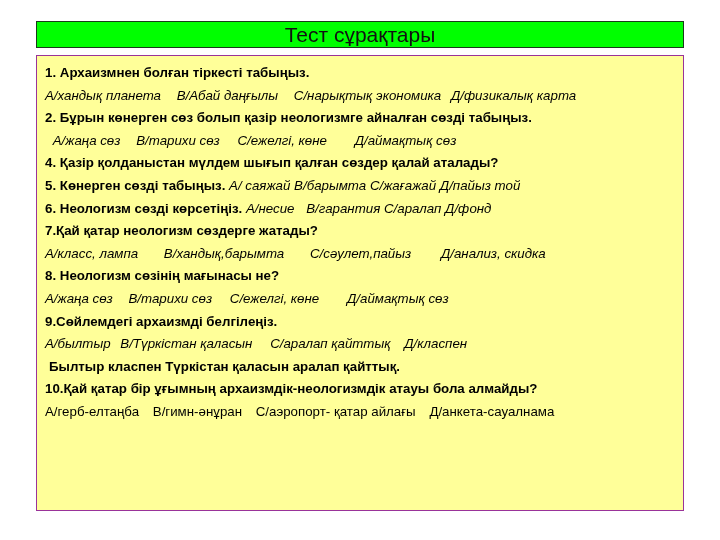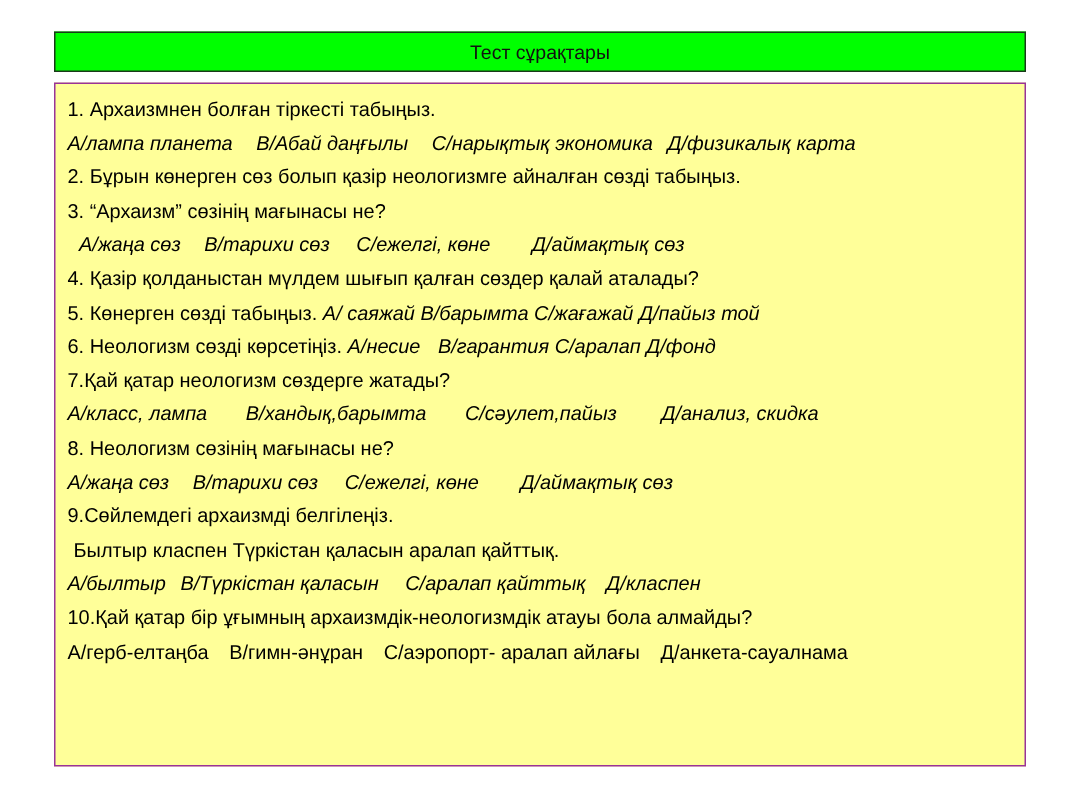--- a/index.html
+++ b/index.html
@@ -22,21 +22,21 @@
       height: 27px;
       box-sizing: border-box;
       background: #00ff00;
       border: 1.5px solid #1a3a1a;
       display: flex;
       align-items: center;
       justify-content: center;
     }
     .title-text {
       font-family: "Liberation Sans", sans-serif;
-      font-size: 13px;
+      font-size: 21px;
       color: #111;
       letter-spacing: 0px;
     }
     .content-box {
       position: absolute;
       left: 36px;
       top: 55px;
       width: 648px;
       height: 456px;
       box-sizing: border-box;
@@ -46,50 +46,49 @@
     }
     .line {
       height: 21px;
       line-height: 21px;
       font-size: 13.3px;
       color: #000;
       white-space: nowrap;
       margin-bottom: 1.6px;
     }
     .q {
-      font-weight: normal;
+      font-weight: bold;
     }
     .opt {
       font-style: italic;
     }
     .plain {
       font-style: normal;
     }
     .gap { display: inline-block; }
   </style>
 </head>
 <body>
 
 <div class="title-bar">
   <span class="title-text">Тест сұрақтары</span>
 </div>
 
 <div class="content-box">
 
   <div class="line q">1. Архаизмнен болған тіркесті табыңыз.</div>
   <div class="line opt">
-    <span>А/лампа планета</span><span class="gap" style="width:12px"></span>
+    <span>А/хандық планета</span><span class="gap" style="width:12px"></span>
     <span>В/Абай даңғылы</span><span class="gap" style="width:12px"></span>
     <span>С/нарықтық экономика</span><span class="gap" style="width:6px"></span>
     <span>Д/физикалық карта</span>
   </div>
 
   <div class="line q">2. Бұрын көнерген сөз болып қазір неологизмге айналған сөзді табыңыз.</div>
 
-  <div class="line q">3. “Архаизм” сөзінің мағынасы не?</div>
   <div class="line opt">
     <span class="gap" style="width:4px"></span>
     <span>А/жаңа сөз</span><span class="gap" style="width:12px"></span>
     <span>В/тарихи сөз</span><span class="gap" style="width:14px"></span>
     <span>С/ежелгі, көне</span><span class="gap" style="width:24px"></span>
     <span>Д/аймақтық сөз</span>
   </div>
 
   <div class="line q">4. Қазір қолданыстан мүлдем шығып қалған сөздер қалай аталады?</div>
 
@@ -119,31 +118,31 @@
 
   <div class="line q">8. Неологизм сөзінің мағынасы не?</div>
   <div class="line opt">
     <span>А/жаңа сөз</span><span class="gap" style="width:12px"></span>
     <span>В/тарихи сөз</span><span class="gap" style="width:14px"></span>
     <span>С/ежелгі, көне</span><span class="gap" style="width:24px"></span>
     <span>Д/аймақтық сөз</span>
   </div>
 
   <div class="line q">9.Сөйлемдегі архаизмді белгілеңіз.</div>
-  <div class="line q">
-    <span class="gap" style="width:4px"></span><span>Былтыр класпен Түркістан қаласын аралап қайттық.</span>
-  </div>
   <div class="line opt">
     <span>А/былтыр</span><span class="gap" style="width:6px"></span>
     <span>В/Түркістан қаласын</span><span class="gap" style="width:14px"></span>
     <span>С/аралап қайттық</span><span class="gap" style="width:10px"></span>
     <span>Д/класпен</span>
   </div>
+  <div class="line q">
+    <span class="gap" style="width:4px"></span><span>Былтыр класпен Түркістан қаласын аралап қайттық.</span>
+  </div>
 
   <div class="line q">10.Қай қатар бір ұғымның архаизмдік-неологизмдік атауы бола алмайды?</div>
   <div class="line plain">
     <span>А/герб-елтаңба</span><span class="gap" style="width:10px"></span>
     <span>В/гимн-әнұран</span><span class="gap" style="width:10px"></span>
-    <span>С/аэропорт- аралап айлағы</span><span class="gap" style="width:10px"></span>
+    <span>С/аэропорт- қатар айлағы</span><span class="gap" style="width:10px"></span>
     <span>Д/анкета-сауалнама</span>
   </div>
 
 </div>
 
 </body></html>

